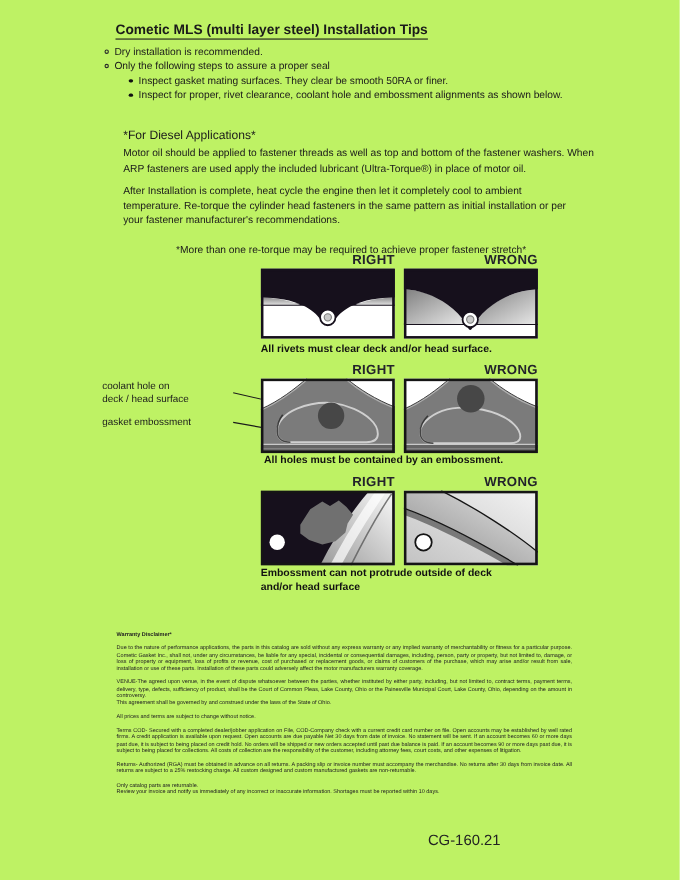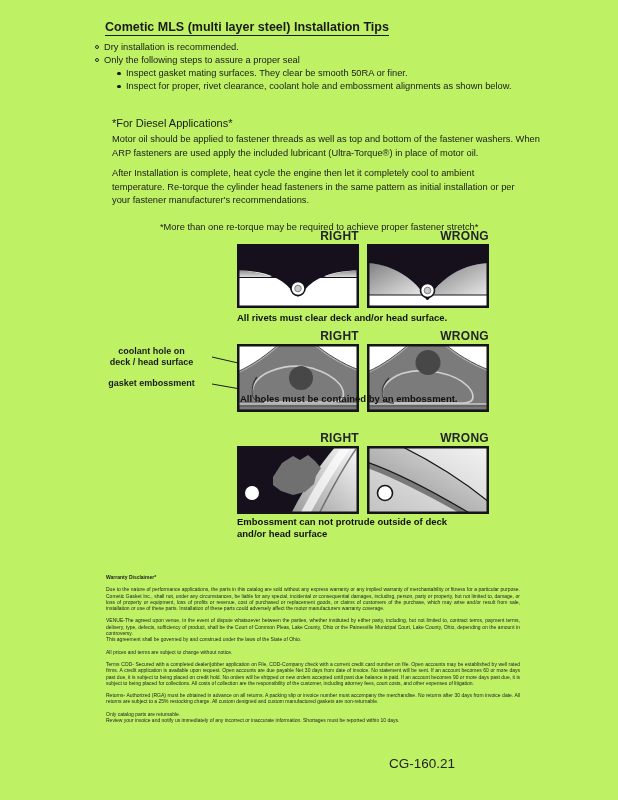--- a/index.html
+++ b/index.html
@@ -16,22 +16,22 @@
   .diesel-h{position:absolute;left:112px;top:117px;font-size:11px;font-weight:normal;}
   .para{position:absolute;font-size:9.3px;line-height:13.5px;}
   .p1{left:112px;top:133px;width:428px;}
   .p2{left:112px;top:167px;width:408px;}
   .pnote{left:112px;top:221px;width:420px;margin-left:48px;}
   .dlabel{position:absolute;width:122px;text-align:right;font-size:12px;font-weight:600;
           letter-spacing:.3px;color:#23232b;}
   .panel{position:absolute;width:122px;}
   .panel svg{display:block;}
   .caption{position:absolute;font-size:9.5px;font-weight:600;color:#111;line-height:12px;}
-  .ann{position:absolute;left:93px;width:117px;text-align:center;font-size:9px;
-       line-height:10.5px;font-weight:700;color:#1a1a1a;}
+  .ann{position:absolute;left:93px;width:117px;text-align:left;font-size:9px;
+       line-height:10.5px;font-weight:400;color:#1a1a1a;}
   .leader{position:absolute;left:210px;top:351px;}
   .disclaimer{position:absolute;left:106px;top:574px;width:414px;font-size:5px;
               line-height:6.3px;text-align:justify;color:#222;}
   .disclaimer .dh{font-weight:bold;margin:0 0 6px 0;}
   .disclaimer p{margin:0 0 6px 0;}
   .disclaimer p.m0{margin-bottom:0;}
   .footer-code{position:absolute;left:389px;top:756px;font-size:13.5px;color:#222;}
 </style>
 </head>
 <body>
@@ -155,21 +155,21 @@
       <path d="M122,0 L78,0 C89,9.5 105,19.5 122,26 Z" fill="#ffffff"></path>
       <path d="M42,0 C31,9.5 17,20.5 0,28" fill="none" stroke="#3a3a3a" stroke-width=".9"></path>
       <path d="M78,0 C89,9.5 105,19.5 122,26" fill="none" stroke="#3a3a3a" stroke-width=".9"></path>
       <path d="M15,49 C15,42 23,34 35,29.5 C47,25.5 60,26 72,28.5 C84,31 95,36.5 100.5,42 C104.5,46 106,49.5 106,53 C106,57 102.5,59 96,59 L27,59 C19,59 15,55 15,49 Z" fill="none" stroke="#cfcfcf" stroke-width="1.7"></path>
       <path d="M22,34 C17.5,38.5 15,44 15,49 C15,55 19,59 27,59" fill="none" stroke="#2c2c2c" stroke-width="1.4" opacity=".85"></path>
       <circle cx="61" cy="18.5" r="12.5" fill="#474747"></circle>
       <rect x="1.25" y="1.25" width="119.5" height="65.5" fill="none" stroke="#151515" stroke-width="2.5"></rect>
     </svg>
   </div>
 
-  <div class="caption" style="left:240px;top:393px">All holes must be contained by an embossment.</div>
+  <div class="caption" style="left:240px;top:413px">All holes must be contained by an embossment.</div>
 
   <div class="dlabel" style="left:237px;top:431px">RIGHT</div>
   <div class="dlabel" style="left:367px;top:431px">WRONG</div>
 
   <div class="panel" style="left:237px;top:446px">
     <svg width="122" height="68" viewBox="0 0 122 68">
       <rect width="122" height="68" fill="#16101c"></rect>
       <path d="M54,68 C66,44 81,21 99,0 L122,0 L122,68 Z" fill="url(#gBand3)"></path>
       <path d="M63,68 C75,45 89,22 105,0 L115,0 C100,21 86,44 73,68 Z" fill="#ffffff" opacity=".7"></path>
       <path d="M82,68 C94,44 106,22 119,3" fill="none" stroke="#5a5a5a" stroke-width="1.4" opacity=".8"></path>

